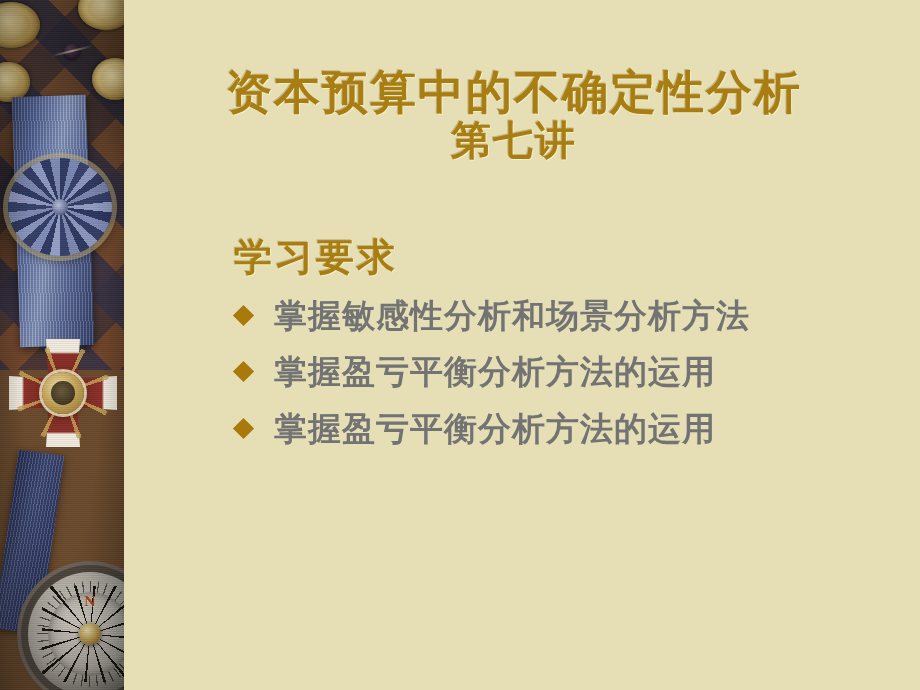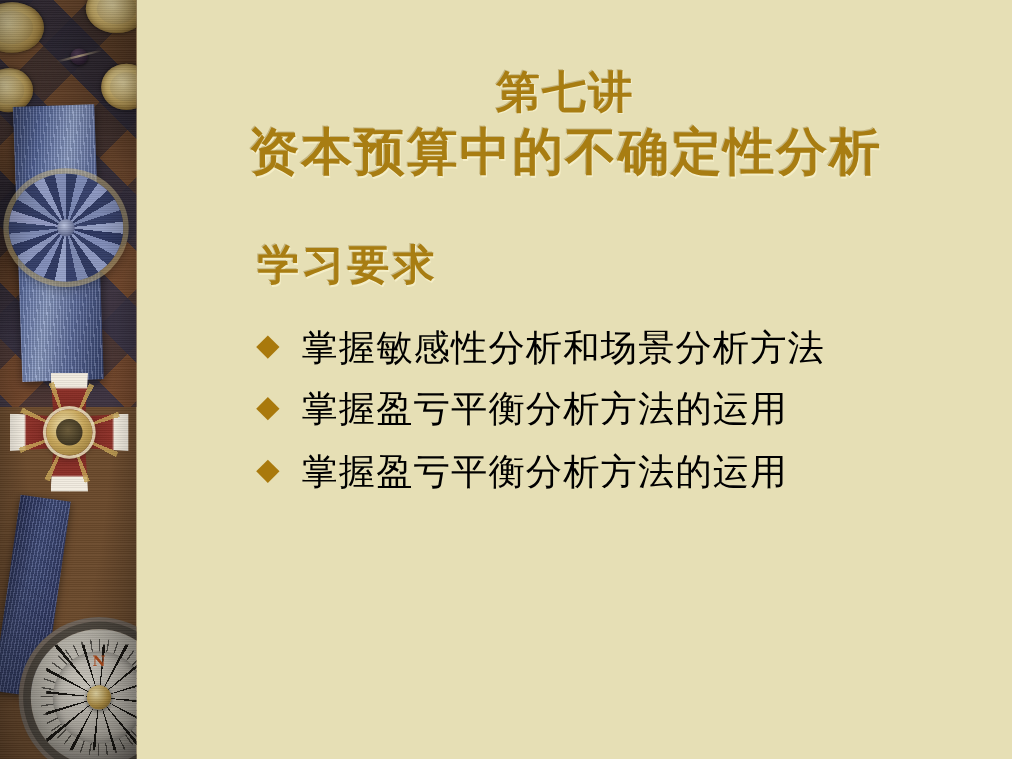--- a/index.html
+++ b/index.html
@@ -342,21 +342,21 @@
     text-shadow:
       1px 1px 0 rgba(255,250,215,.55),
       -1px -1px 0 rgba(120,86,6,.30);
   }
   .title-line-1 { font-size: 40px; }
   .title-line-2 { font-size: 46px; margin-top: 4px; }
 
   .subhead {
     position: absolute;
     left: 110px;
-    top: 216px;
+    top: 232px;
     color: #a87d12;
     font-size: 38px;
     font-weight: bold;
     letter-spacing: 3px;
     text-shadow:
       1px 1px 0 rgba(255,250,215,.55),
       -1px -1px 0 rgba(120,86,6,.30);
   }
 
   .bullet-list {
@@ -365,23 +365,23 @@
     top: 296px;
     right: 24px;
     margin: 0;
     padding: 0;
     list-style: none;
   }
   .bullet-item {
     position: relative;
     padding-left: 44px;
     margin-bottom: 16px;
-    color: #000000;
+    color: #737373;
     font-size: 33px;
-    font-weight: normal;
+    font-weight: bold;
     line-height: 1.22;
     letter-spacing: 1px;
     font-family: "DejaVu Sans", "Liberation Sans", sans-serif;
   }
   .bullet-marker {
     position: absolute;
     left: 6px;
     top: 12px;
     width: 15px;
     height: 15px;
@@ -433,22 +433,22 @@
       <div class="compass-n">N</div>
       <div class="compass-hub"></div>
     </div>
 
     <div class="art-grain"></div>
   </div>
 
   <div class="content">
 
     <div class="title-block">
+      <div class="title-line title-line-2">资本预算中的不确定性分析</div>
       <div class="title-line title-line-1">第七讲</div>
-      <div class="title-line title-line-2">资本预算中的不确定性分析</div>
     </div>
 
     <div class="subhead">学习要求</div>
 
     <ul class="bullet-list">
       <li class="bullet-item">
         <span class="bullet-marker"></span>
         <span class="bullet-text">掌握敏感性分析和场景分析方法</span>
       </li>
       <li class="bullet-item">

